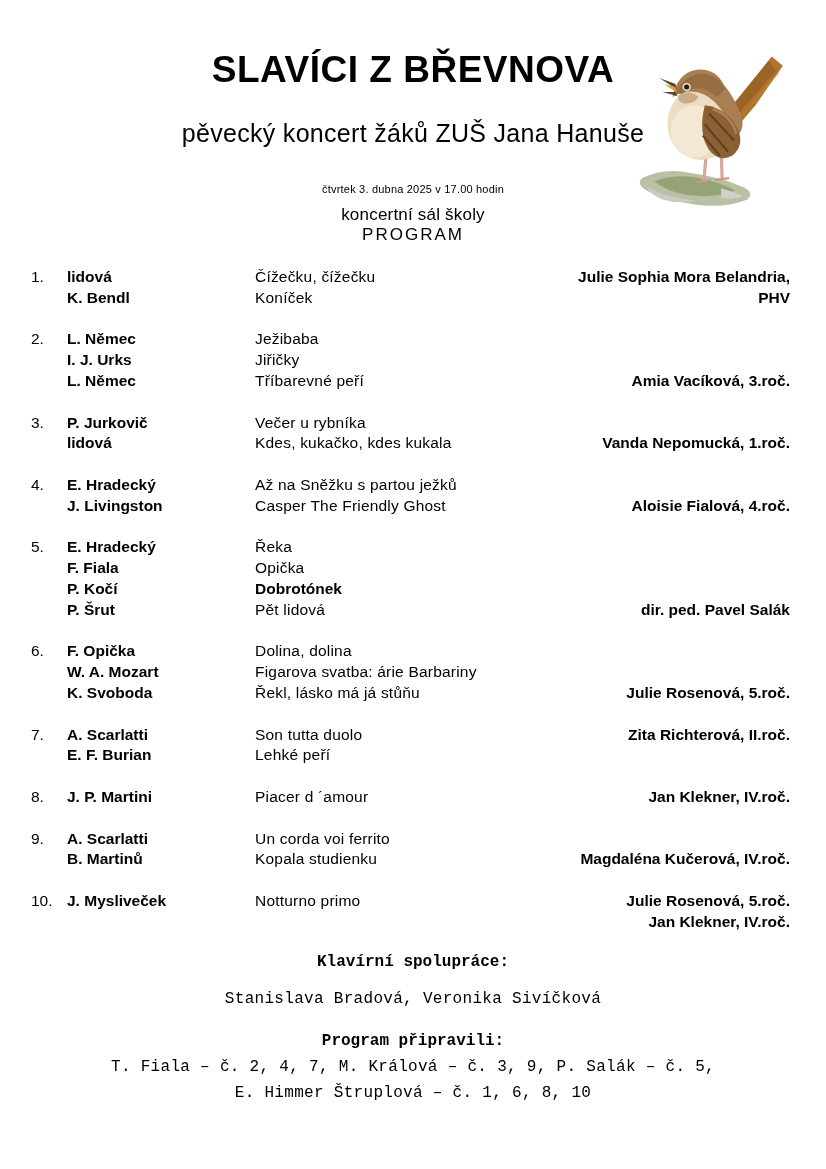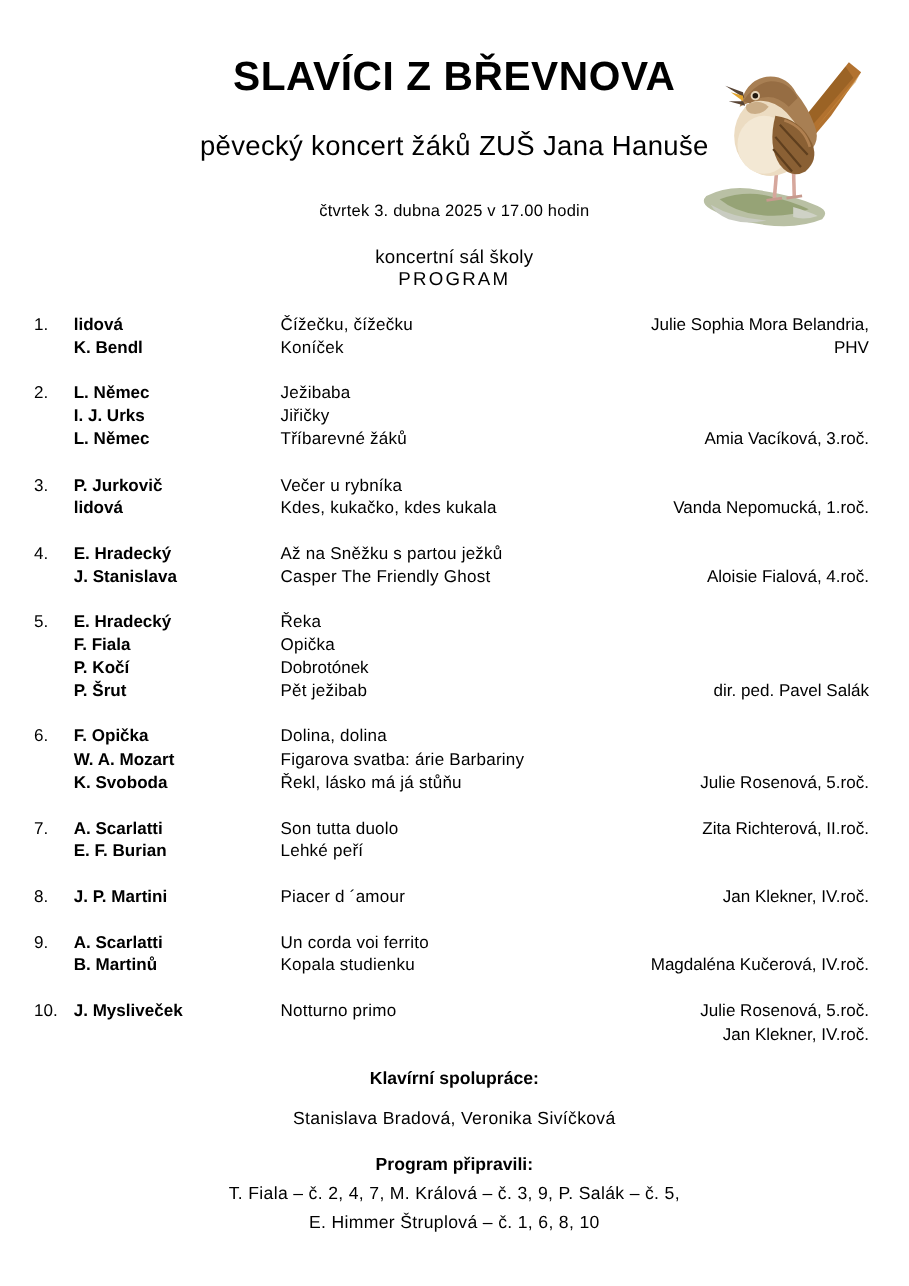--- a/index.html
+++ b/index.html
@@ -9,37 +9,37 @@
     background:#ffffff; color:#000000;
     font-family:"Liberation Sans", sans-serif;
     overflow:hidden;
   }
   
   .header { text-align:center; padding-top:49px; }
   .doc-title {
     margin:0; font-size:37px; font-weight:bold; letter-spacing:0.5px;
   }
   .doc-subtitle { font-size:25px; margin-top:28px; letter-spacing:0.3px; }
-  .doc-date   { font-size:15px; margin-top:35px; letter-spacing:0.2px; }
-  .doc-venue  { font-size:17px; margin-top:24px; letter-spacing:0.2px; }
+  .doc-date   { font-size:11px; margin-top:35px; letter-spacing:0.2px; }
+  .doc-venue  { font-size:17px; margin-top:10px; letter-spacing:0.2px; }
   .program-heading {
     text-align:center; font-size:17px; letter-spacing:2px; 
   }
   
   .bird { position:absolute; left:634px; top:44px; width:162px; height:168px; }
   
   .program-list { margin:22px 36px 0 31px; font-size:15.5px; }
   .item { margin-bottom:20.8px; }
   .line { display:flex; line-height:20.8px; }
   .n { width:36px; flex:none; }
   .c { width:188px; flex:none; font-weight:bold; }
   .t { flex:1; letter-spacing:0.2px; }
-  .p { font-weight:normal; text-align:left; white-space:nowrap; }
-  
-  .footer { text-align:center; font-size:16px; }
+  .p { font-weight:bold; text-align:left; white-space:nowrap; }
+  
+  .footer { text-align:center; font-size:16px;font-family:Liberation Mono, monospace; }
   .f-bold { font-weight:bold; }
   .piano-heading    { margin-top:12px; }
   .piano-names      { margin-top:19px; letter-spacing:0.3px; }
   .prepared-heading { margin-top:24px;text-align:center; }
   .prepared-l1      { margin-top:8px; letter-spacing:0.3px; }
   .prepared-l2      { margin-top:8px; letter-spacing:0.3px; }
 </style>
 </head>
 <body>
 
@@ -115,21 +115,21 @@
       </div>
       <div class="line">
         <span class="n"></span>
         <span class="c">I. J. Urks</span>
         <span class="t">Jiřičky</span>
         <span class="p"></span>
       </div>
       <div class="line">
         <span class="n"></span>
         <span class="c">L. Němec</span>
-        <span class="t">Tříbarevné žáků</span>
+        <span class="t">Tříbarevné peří</span>
         <span class="p">Amia Vacíková, 3.roč.</span>
       </div>
     </div>
 
     <div class="item">
       <div class="line">
         <span class="n">3.</span>
         <span class="c">P. Jurkovič</span>
         <span class="t">Večer u rybníka</span>
         <span class="p"></span>
@@ -144,21 +144,21 @@
 
     <div class="item">
       <div class="line">
         <span class="n">4.</span>
         <span class="c">E. Hradecký</span>
         <span class="t">Až na Sněžku s partou ježků</span>
         <span class="p"></span>
       </div>
       <div class="line">
         <span class="n"></span>
-        <span class="c">J. Stanislava</span>
+        <span class="c">J. Livingston</span>
         <span class="t">Casper The Friendly Ghost</span>
         <span class="p">Aloisie Fialová, 4.roč.</span>
       </div>
     </div>
 
     <div class="item">
       <div class="line">
         <span class="n">5.</span>
         <span class="c">E. Hradecký</span>
         <span class="t">Řeka</span>
@@ -171,21 +171,21 @@
         <span class="p"></span>
       </div>
       <div class="line">
         <span class="n"></span>
         <span class="c">P. Kočí</span>
         <span class="p">Dobrotónek</span>
       </div>
       <div class="line">
         <span class="n"></span>
         <span class="c">P. Šrut</span>
-        <span class="t">Pět ježibab</span>
+        <span class="t">Pět lidová</span>
         <span class="p">dir. ped. Pavel Salák</span>
       </div>
     </div>
 
     <div class="item">
       <div class="line">
         <span class="n">6.</span>
         <span class="c">F. Opička</span>
         <span class="t">Dolina, dolina</span>
         <span class="p"></span>

